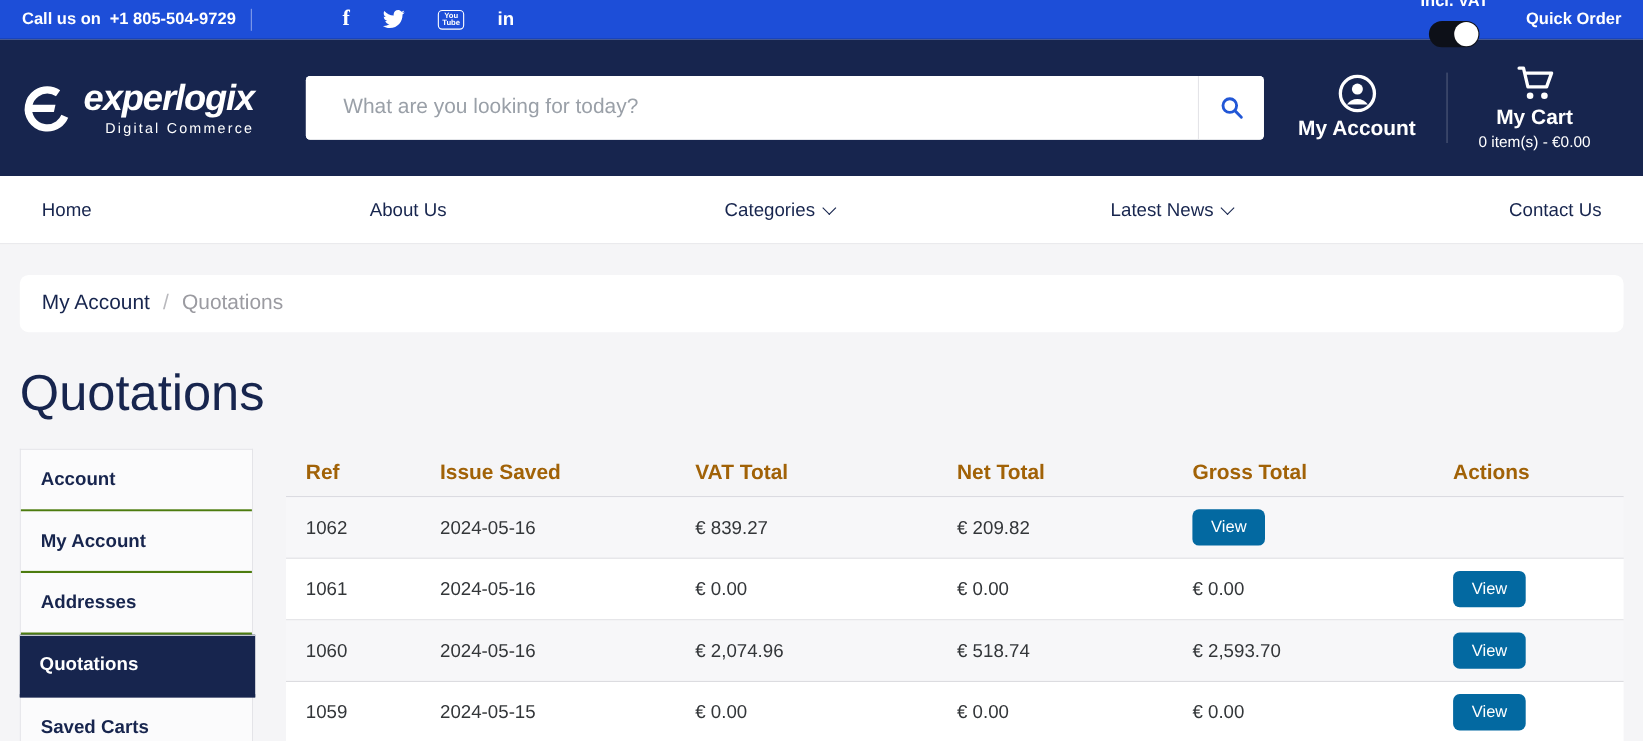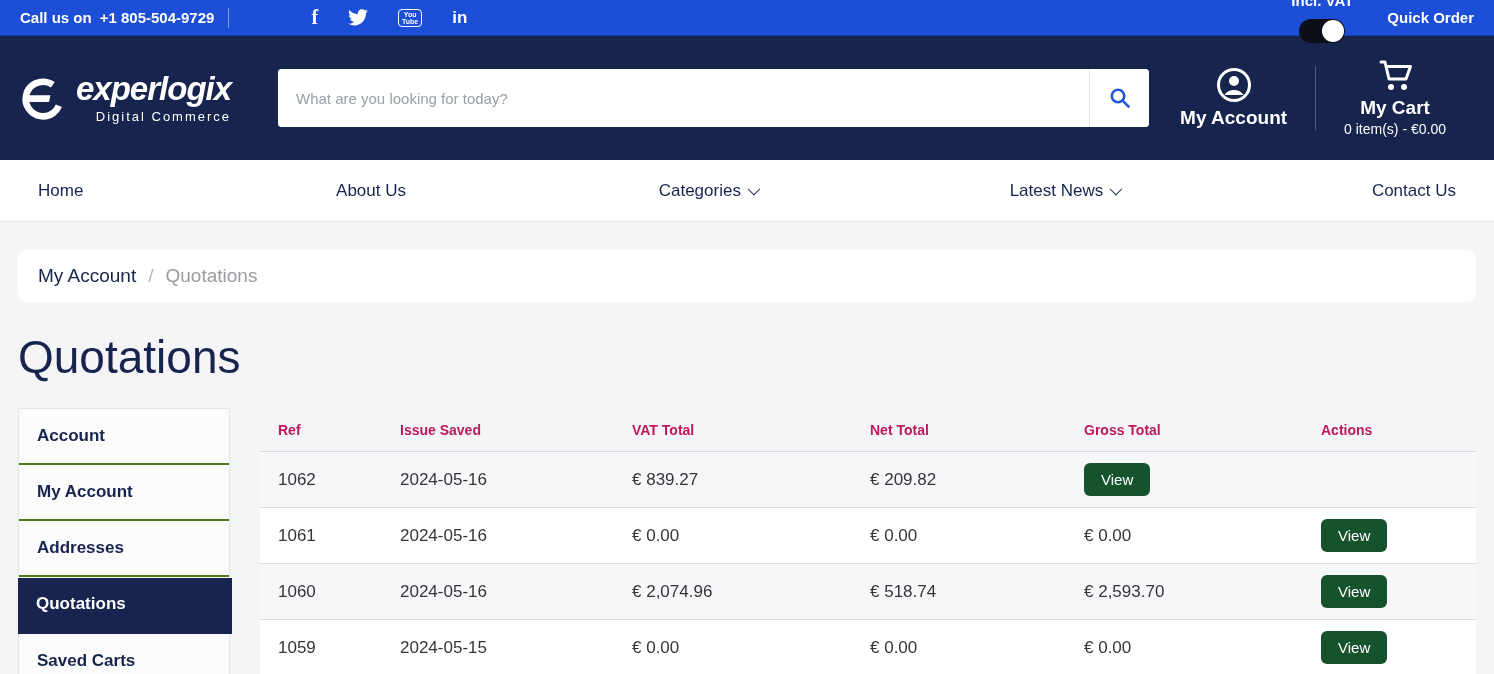--- a/index.html
+++ b/index.html
@@ -21,21 +21,21 @@
   .toggle .knob { position:absolute; right:1px; top:1px; width:22px; height:22px; border-radius:50%; background:#fff; }
   .quick-order { color:#fff; text-decoration:none; font-weight:bold; }
 
   
   .header { background:#17254e; height:124px; display:flex; align-items:center; padding:0 20px; }
   .brand { display:flex; align-items:flex-start; gap:10px; width:258px; cursor:pointer; }
   .brand-mark { width:46px; height:46px; margin-top:4px; }
   .brand-txt .name { color:#fff; font-size:33px; font-weight:bold; font-style:italic; letter-spacing:-1px; line-height:34px; }
   .brand-txt .sub { color:#fff; font-size:13px; letter-spacing:2px; margin-top:3px; text-align:right; }
   .searchbar { flex:1; max-width:871px; height:58px; background:#fff; border-radius:4px; display:flex; align-items:stretch; overflow:hidden; }
-  .searchbar input { flex:1; border:none; outline:none; padding:0 18px; font-size:15px; color:#333; font-family:"Liberation Sans", sans-serif; }
+  .searchbar input { flex:1; border:none; outline:none; padding:0 34px; font-size:19px; color:#333; font-family:"Liberation Sans", sans-serif; }
   .searchbar input::placeholder { color:#9aa0a8; }
   .search-btn { width:60px; background:#fff; border:none; border-left:1px solid #e4e4e8; cursor:pointer; display:flex; align-items:center; justify-content:center; }
   .hdr-right { margin-left:auto; display:flex; align-items:center; }
   .hdr-block { display:flex; flex-direction:column; align-items:center; color:#fff; cursor:pointer; padding:0 28px; }
   .hdr-block .lbl { font-size:19px; font-weight:bold; margin-top:4px; }
   .hdr-block .sub2 { font-size:14px; font-weight:normal; margin-top:2px; }
   .hdr-sep { width:1px; height:64px; background:rgba(255,255,255,.25); }
 
   
   .nav { background:#fff; height:62px; display:flex; align-items:center; justify-content:space-between; padding:0 38px; border-bottom:1px solid #e8e8ec; font-size:17px; }
@@ -50,24 +50,24 @@
   .breadcrumb .leaf { color:#9b9ba1; }
   .page-title { font-size:46px; font-weight:400; color:#17254e; margin:28px 0 24px; letter-spacing:0; }
 
   .main { display:flex; align-items:flex-start; }
   .sidebar { width:212px; background:#fbfbfc; border:1px solid #e4e4e8; border-bottom:none; flex-shrink:0; }
   .side-item { padding:17px 18px; font-size:17px; font-weight:bold; color:#17254e; border-bottom:2px solid #4d7c0f; cursor:pointer; background:#fbfbfc; }
   .side-item.active { background:#17254e; color:#fff; border-bottom:3px solid #17254e; box-shadow:0 1px 0 #fff inset; position:relative; width:214px; margin-left:-1px; }
 
   .quotes { flex:1; margin-left:30px; margin-right:0; }
   .trow { display:grid; grid-template-columns:122px 232px 238px 214px 237px 1fr; align-items:center; padding-left:18px; }
-  .thead { height:44px; font-size:14px; font-weight:bold; color:#be185d; border-bottom:1px solid #d9d9de; }
+  .thead { height:44px; font-size:19px; font-weight:bold; color:#a16207; border-bottom:1px solid #d9d9de; }
   .tr { height:56px; font-size:17px; color:#333639; border-bottom:1px solid #dcdce0; background:#fff; }
   .tr:nth-child(odd) { background:#f7f7f9; }
-  .view-btn { background:#14532d; color:#fff; border:none; border-radius:6px; font-size:15px; font-weight:500; padding:8px 17px; cursor:pointer; justify-self:start; font-family:"Liberation Sans", sans-serif; }
+  .view-btn { background:#0369a1; color:#fff; border:none; border-radius:6px; font-size:15px; font-weight:500; padding:8px 17px; cursor:pointer; justify-self:start; font-family:"Liberation Sans", sans-serif; }
 </style>
 </head>
 <body>
 
 <div class="topbar">
   <div class="call">
     <span>Call us on</span>
     <span>+1 805-504-9729</span>
   </div>
   <div class="divider-v"></div>

